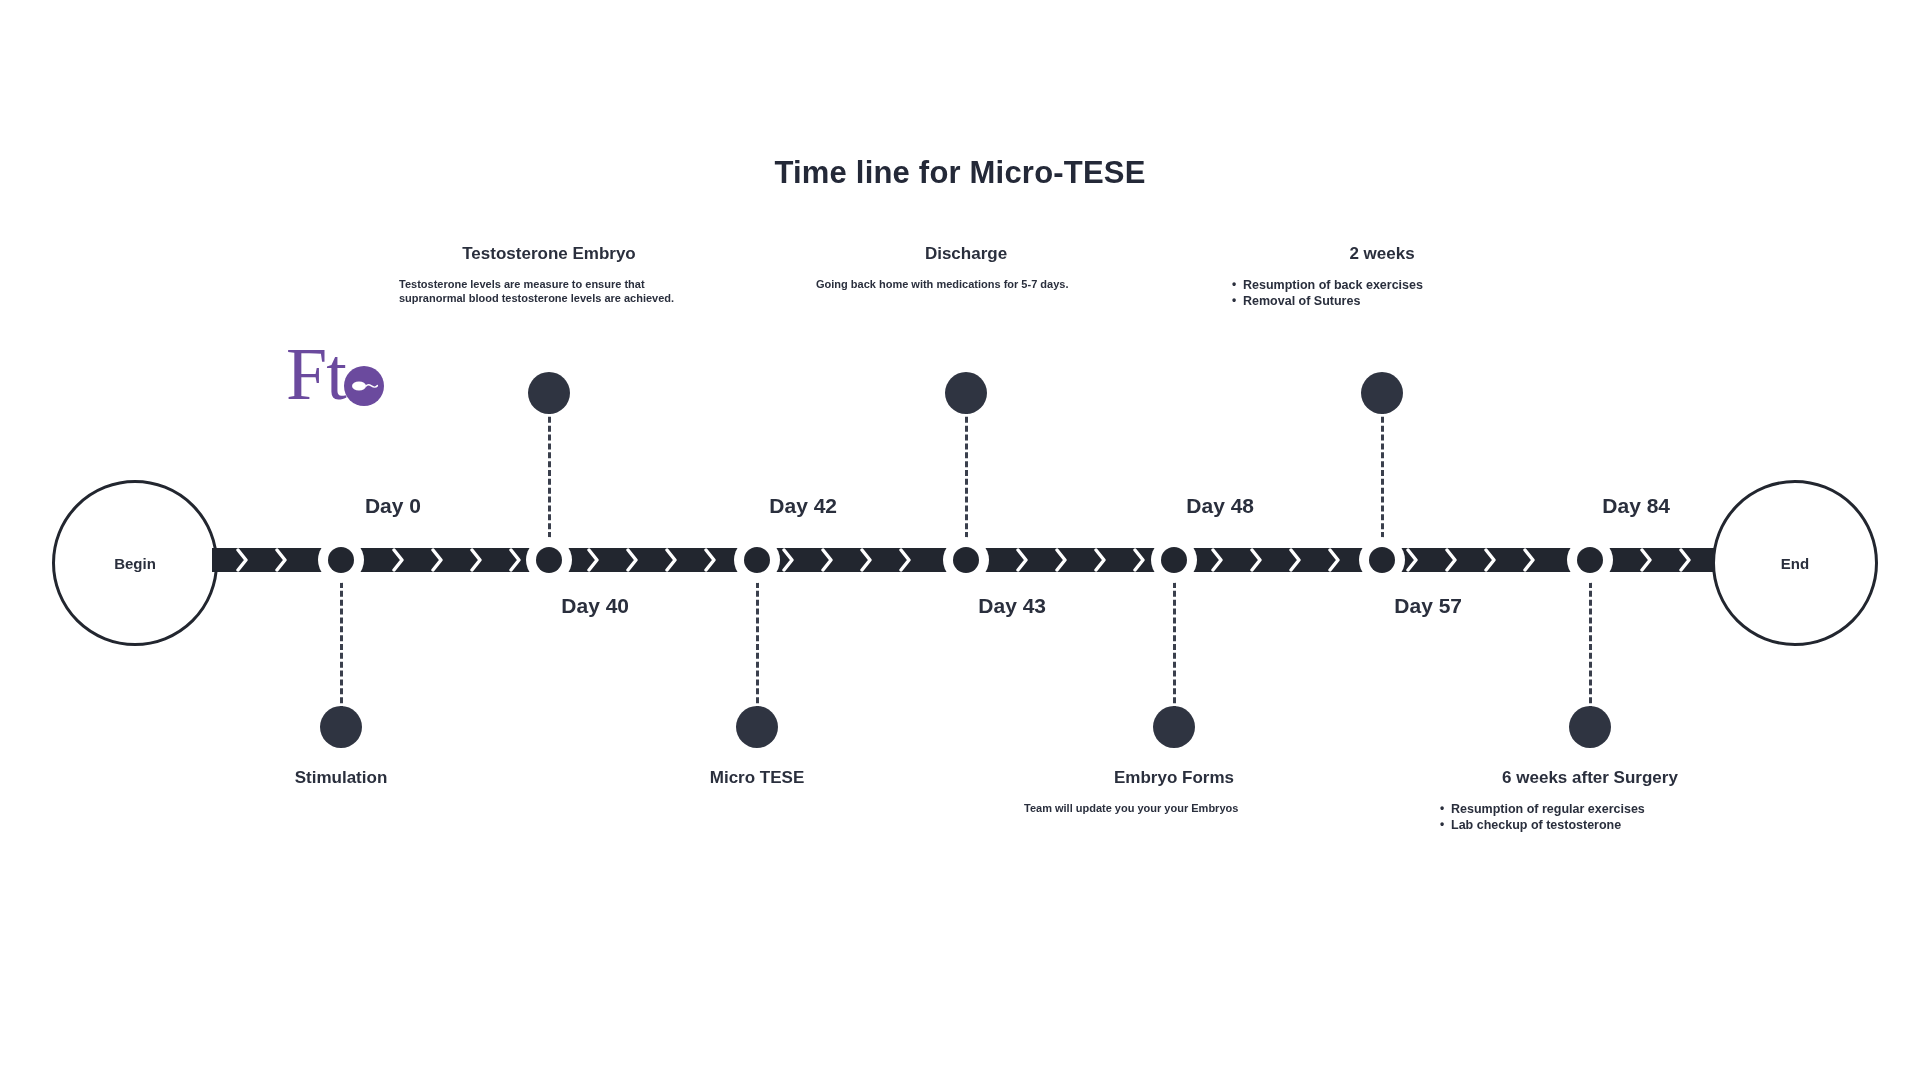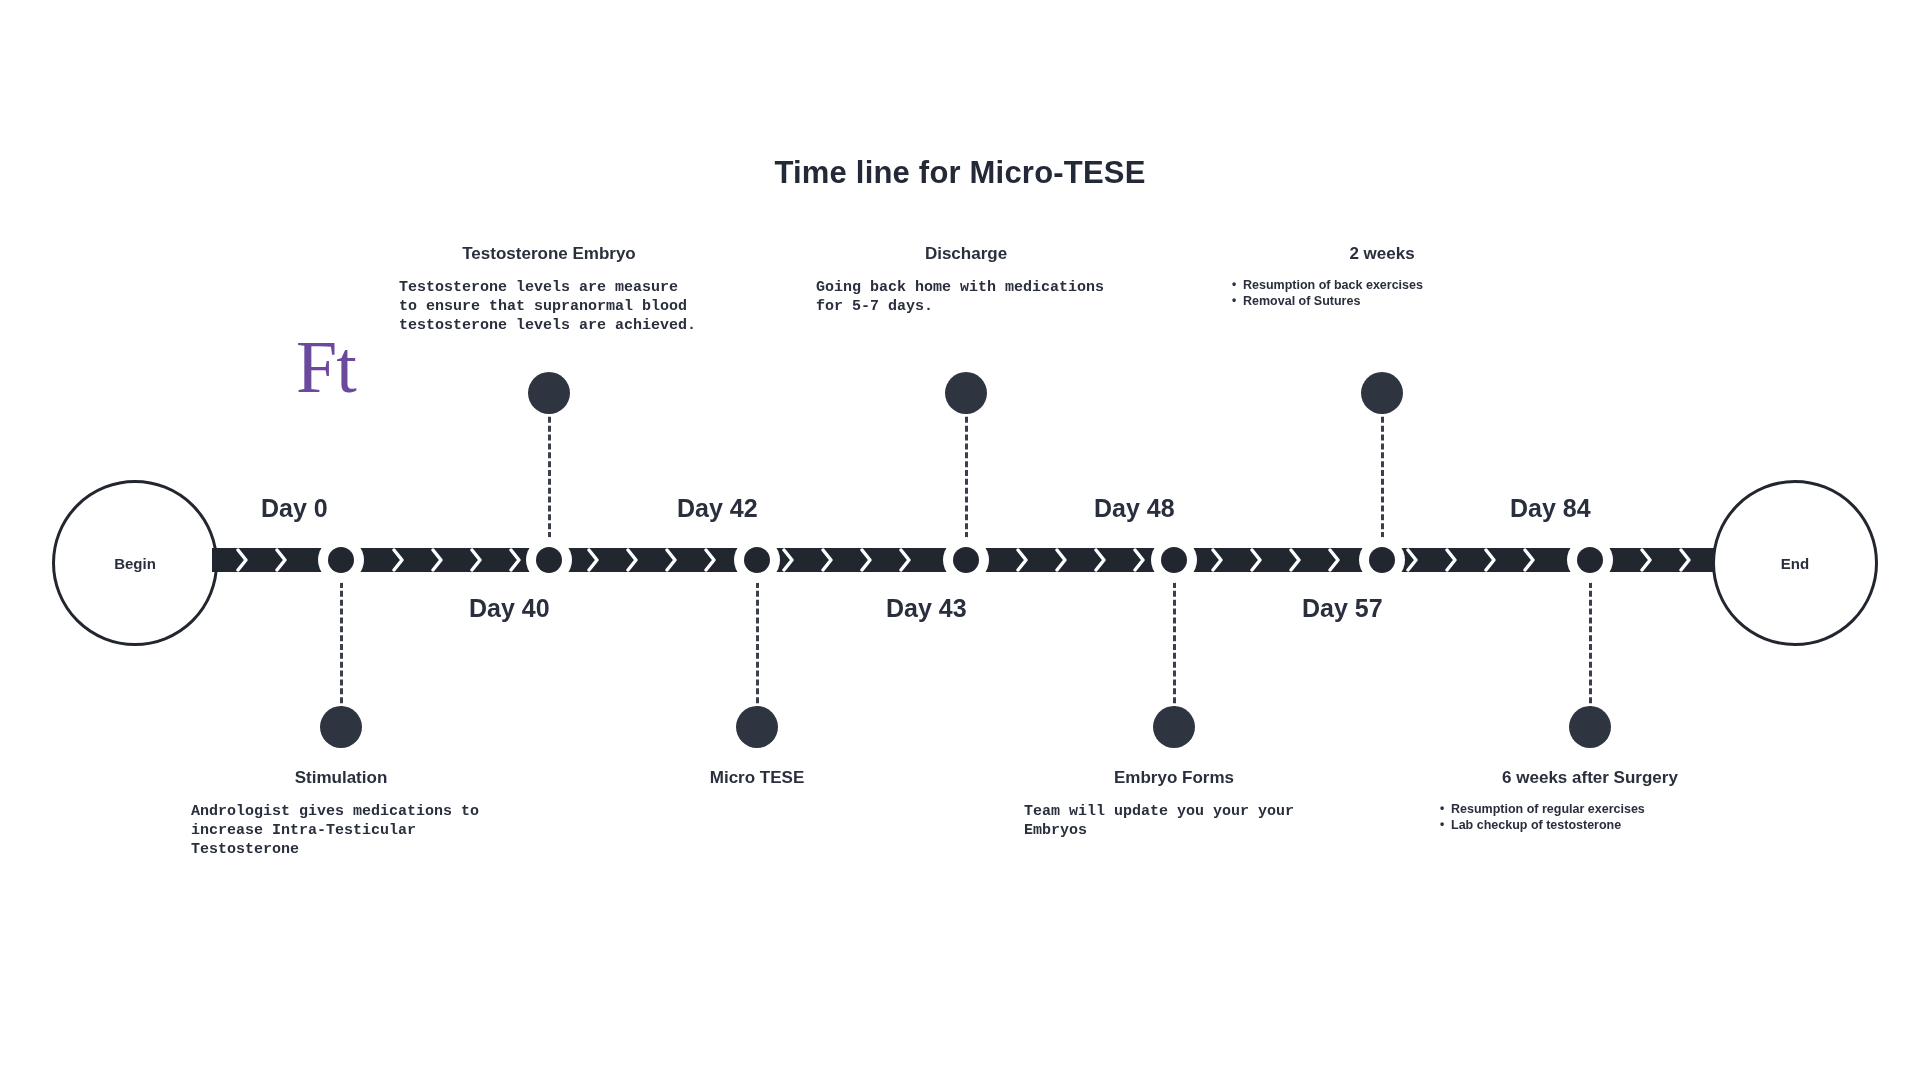--- a/index.html
+++ b/index.html
@@ -19,24 +19,23 @@
     text-align:center;
     font-size:31px;
     font-weight:700;
     letter-spacing:.2px;
     color:#242938;
   }
 
   
   .logo{
     position:absolute;
-    left:296px;top:336px;
+    left:286px;top:336px;
     display:flex;align-items:flex-end;
     height:70px;
-    flex-direction:column;
   }
   .logo-text{
     font-family:"Liberation Serif", serif;
     font-size:74px;
     line-height:.85;
     color:#6b4a9e;
     letter-spacing:-1px;
   }
   .logo-mark{
     width:40px;height:40px;border-radius:50%;
@@ -94,23 +93,23 @@
     position:absolute;
     width:46px;height:46px;
     border-radius:50%;
     background:#fff;
     z-index:3;
   }
 
   
   .day-label{
     position:absolute;
-    font-size:25px;font-weight:700;color:#2a2f3d;
+    font-size:21px;font-weight:700;color:#2a2f3d;
     white-space:nowrap;
-    text-align:left;
+    text-align:right;
     width:160px;
   }
 
   
   .stem{
     position:absolute;
     width:0;
     border-left:3px dashed #3a3f4c;
     z-index:1;
   }
@@ -125,23 +124,22 @@
   
   .callout{position:absolute;width:300px;}
   .callout .head{
     font-size:17px;font-weight:700;color:#2a2f3d;
     text-align:center;
     margin-bottom:14px;
     white-space:nowrap;
   }
   .callout .head.wide{white-space:normal;}
   .callout .body{
-    font-size:15px;font-weight:700;color:#2a2f3d;
+    font-size:11px;font-weight:700;color:#2a2f3d;
     line-height:1.27;
-    font-family:Liberation Mono, monospace;
   }
   .callout ul{margin:0;padding:0;list-style:none;}
   .callout li{
     font-size:12.5px;font-weight:700;color:#2a2f3d;
     line-height:1.27;
     padding-left:11px;position:relative;
   }
   .callout li::before{
     content:"\2022";
     position:absolute;left:0;top:-1px;
@@ -325,21 +323,20 @@
   <div id="milestones">
       <div class="marker-ring" style="left: 318px; top: 537px;"></div>
       <div class="marker" style="left: 321px; top: 540px;">
         <span class="core"></span>
       </div>
       <div class="day-label" style="left: 261px; top: 494px;">Day 0</div>
       <div class="stem" style="left: 340px; top: 582px; height: 130px;"></div>
       <div class="node-dot" style="left: 320px; top: 706px;"></div>
       <div class="callout" style="left: 191px; top: 768px;">
         <div class="head">Stimulation</div>
-        <div class="body">Andrologist gives medications to increase Intra-Testicular Testosterone</div>
       </div>
       <div class="marker-ring" style="left: 526px; top: 537px;"></div>
       <div class="marker" style="left: 529px; top: 540px;">
         <span class="core"></span>
       </div>
       <div class="day-label" style="left: 469px; top: 594px;">Day 40</div>
       <div class="stem" style="left: 548px; top: 408px; height: 130px;"></div>
       <div class="node-dot" style="left: 528px; top: 372px;"></div>
       <div class="callout" style="left: 399px; top: 244px;">
         <div class="head">Testosterone Embryo</div>

